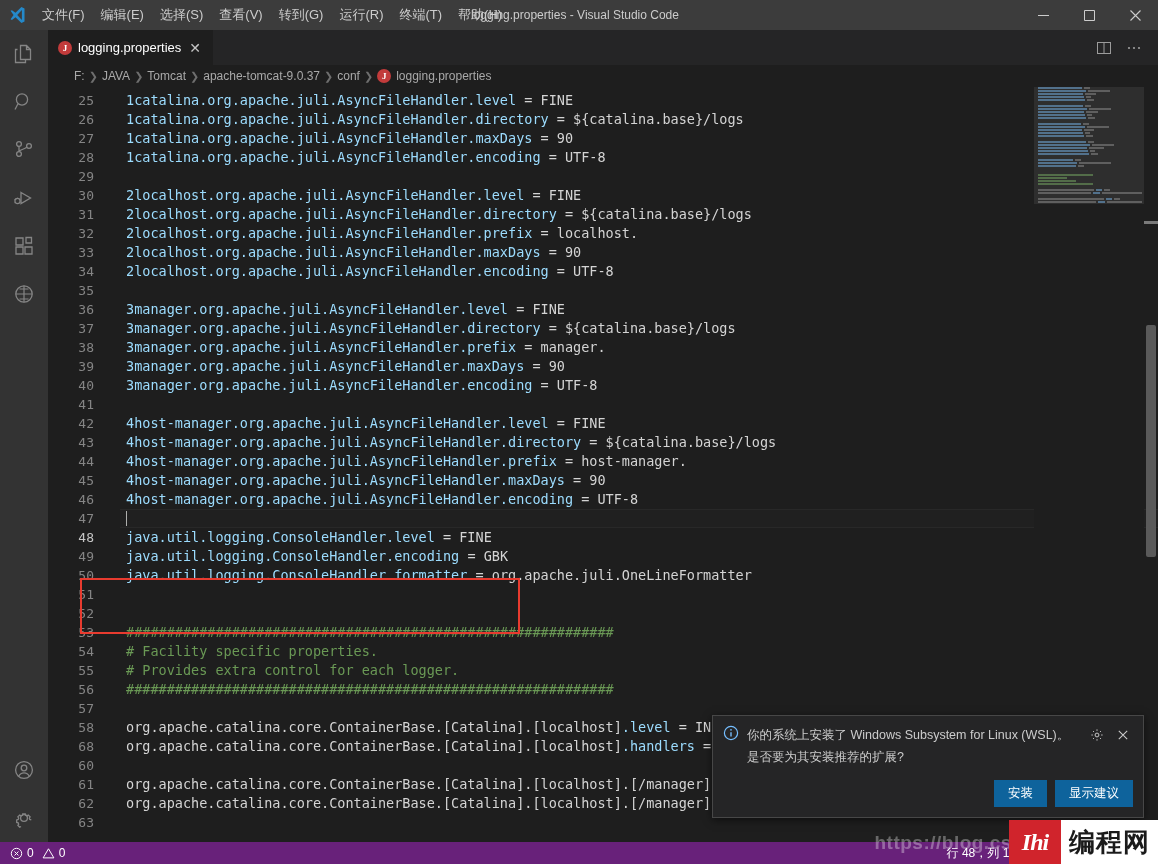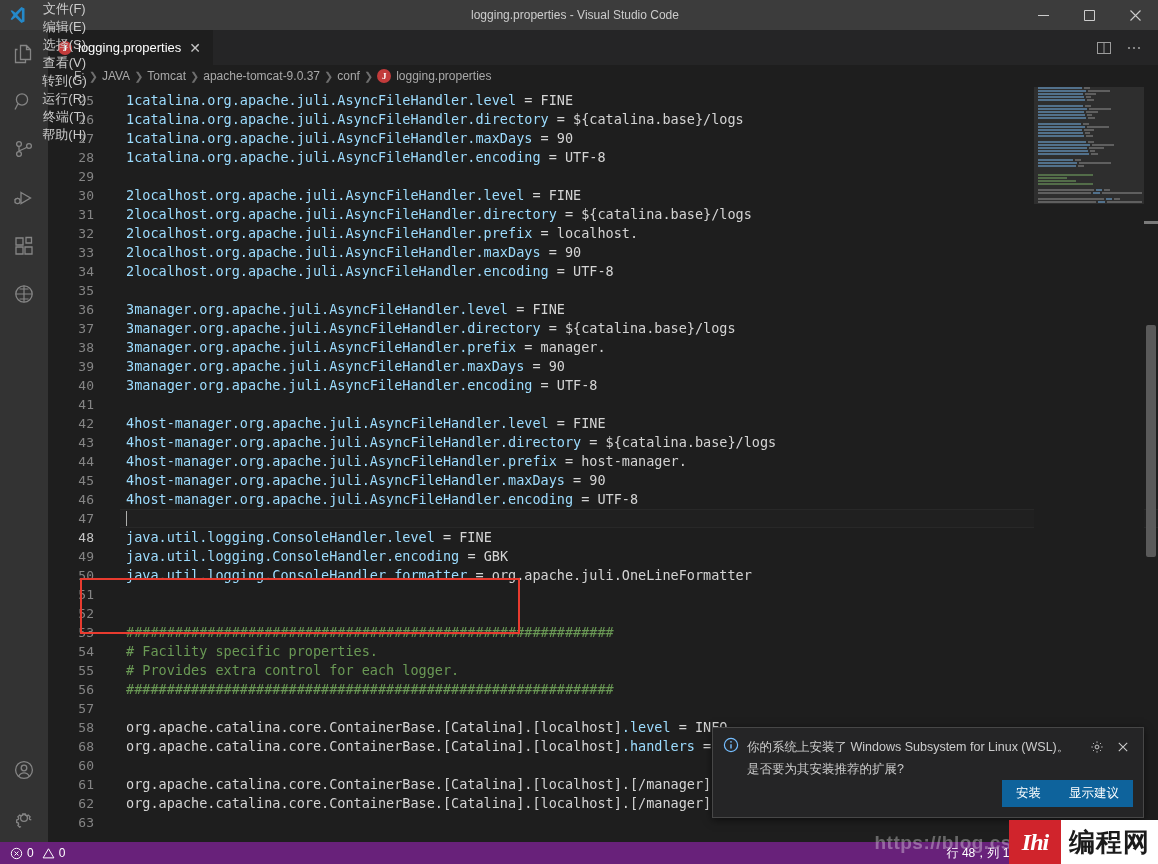--- a/index.html
+++ b/index.html
@@ -11,21 +11,21 @@
   }
   .app { position:relative; width:1158px; height:864px; display:flex; flex-direction:column; }
 
   
   .titlebar {
     height:30px; background:#3c3c3c; display:flex; align-items:center;
     flex:0 0 30px; position:relative; z-index:20;
   }
   .vscode-logo { width:34px; height:30px; display:flex; align-items:center; justify-content:center; }
   .vscode-logo svg { width:18px; height:18px; }
-  .menubar { display:flex; align-items:center; height:30px;flex-direction:column; }
+  .menubar { display:flex; align-items:center; height:30px; }
   .menu-item {
     font-size:13px; color:#cccccc; padding:0 8px; height:30px;
     display:flex; align-items:center; cursor:default; white-space:nowrap;
   }
   .window-title {
     position:absolute; left:0; right:8px; text-align:center; font-size:12px;
     color:#cccccc; pointer-events:none; line-height:30px;
   }
   .win-controls { margin-left:auto; display:flex; height:30px; z-index:3; }
   .win-btn {
@@ -130,21 +130,21 @@
     background:#252526; border:1px solid #474747; box-shadow:0 2px 8px rgba(0,0,0,0.55);
     z-index:30; padding:8px 10px 10px 10px; font-size:12.5px; color:#cccccc;
   }
   .notif-top { display:flex; align-items:flex-start; gap:8px; }
   .notif-ico { flex:0 0 16px; color:#75beff; margin-top:1px; }
   .notif-ico svg { width:16px; height:16px; display:block; }
   .notif-msg { flex:1 1 auto; line-height:22px; }
   .notif-actionsicons { display:flex; gap:6px; margin-top:1px; }
   .notif-ibtn { width:20px; height:20px; display:flex; align-items:center; justify-content:center; color:#cccccc; cursor:pointer; }
   .notif-ibtn svg { width:14px; height:14px; }
-  .notif-buttons { display:flex; justify-content:flex-end; }
+  .notif-buttons { display:flex; justify-content:flex-end; gap:8px; margin-top:12px; }
   .notif-btn {
     background:#0e639c; color:#ffffff; font-size:12.5px; padding:5px 14px;
     border:none; cursor:pointer;
   }
 
   
   .statusbar {
     height:22px; flex:0 0 22px; background:#68217a; display:flex; align-items:center;
     color:#ffffff; font-size:12px; position:relative; z-index:25;
   }

